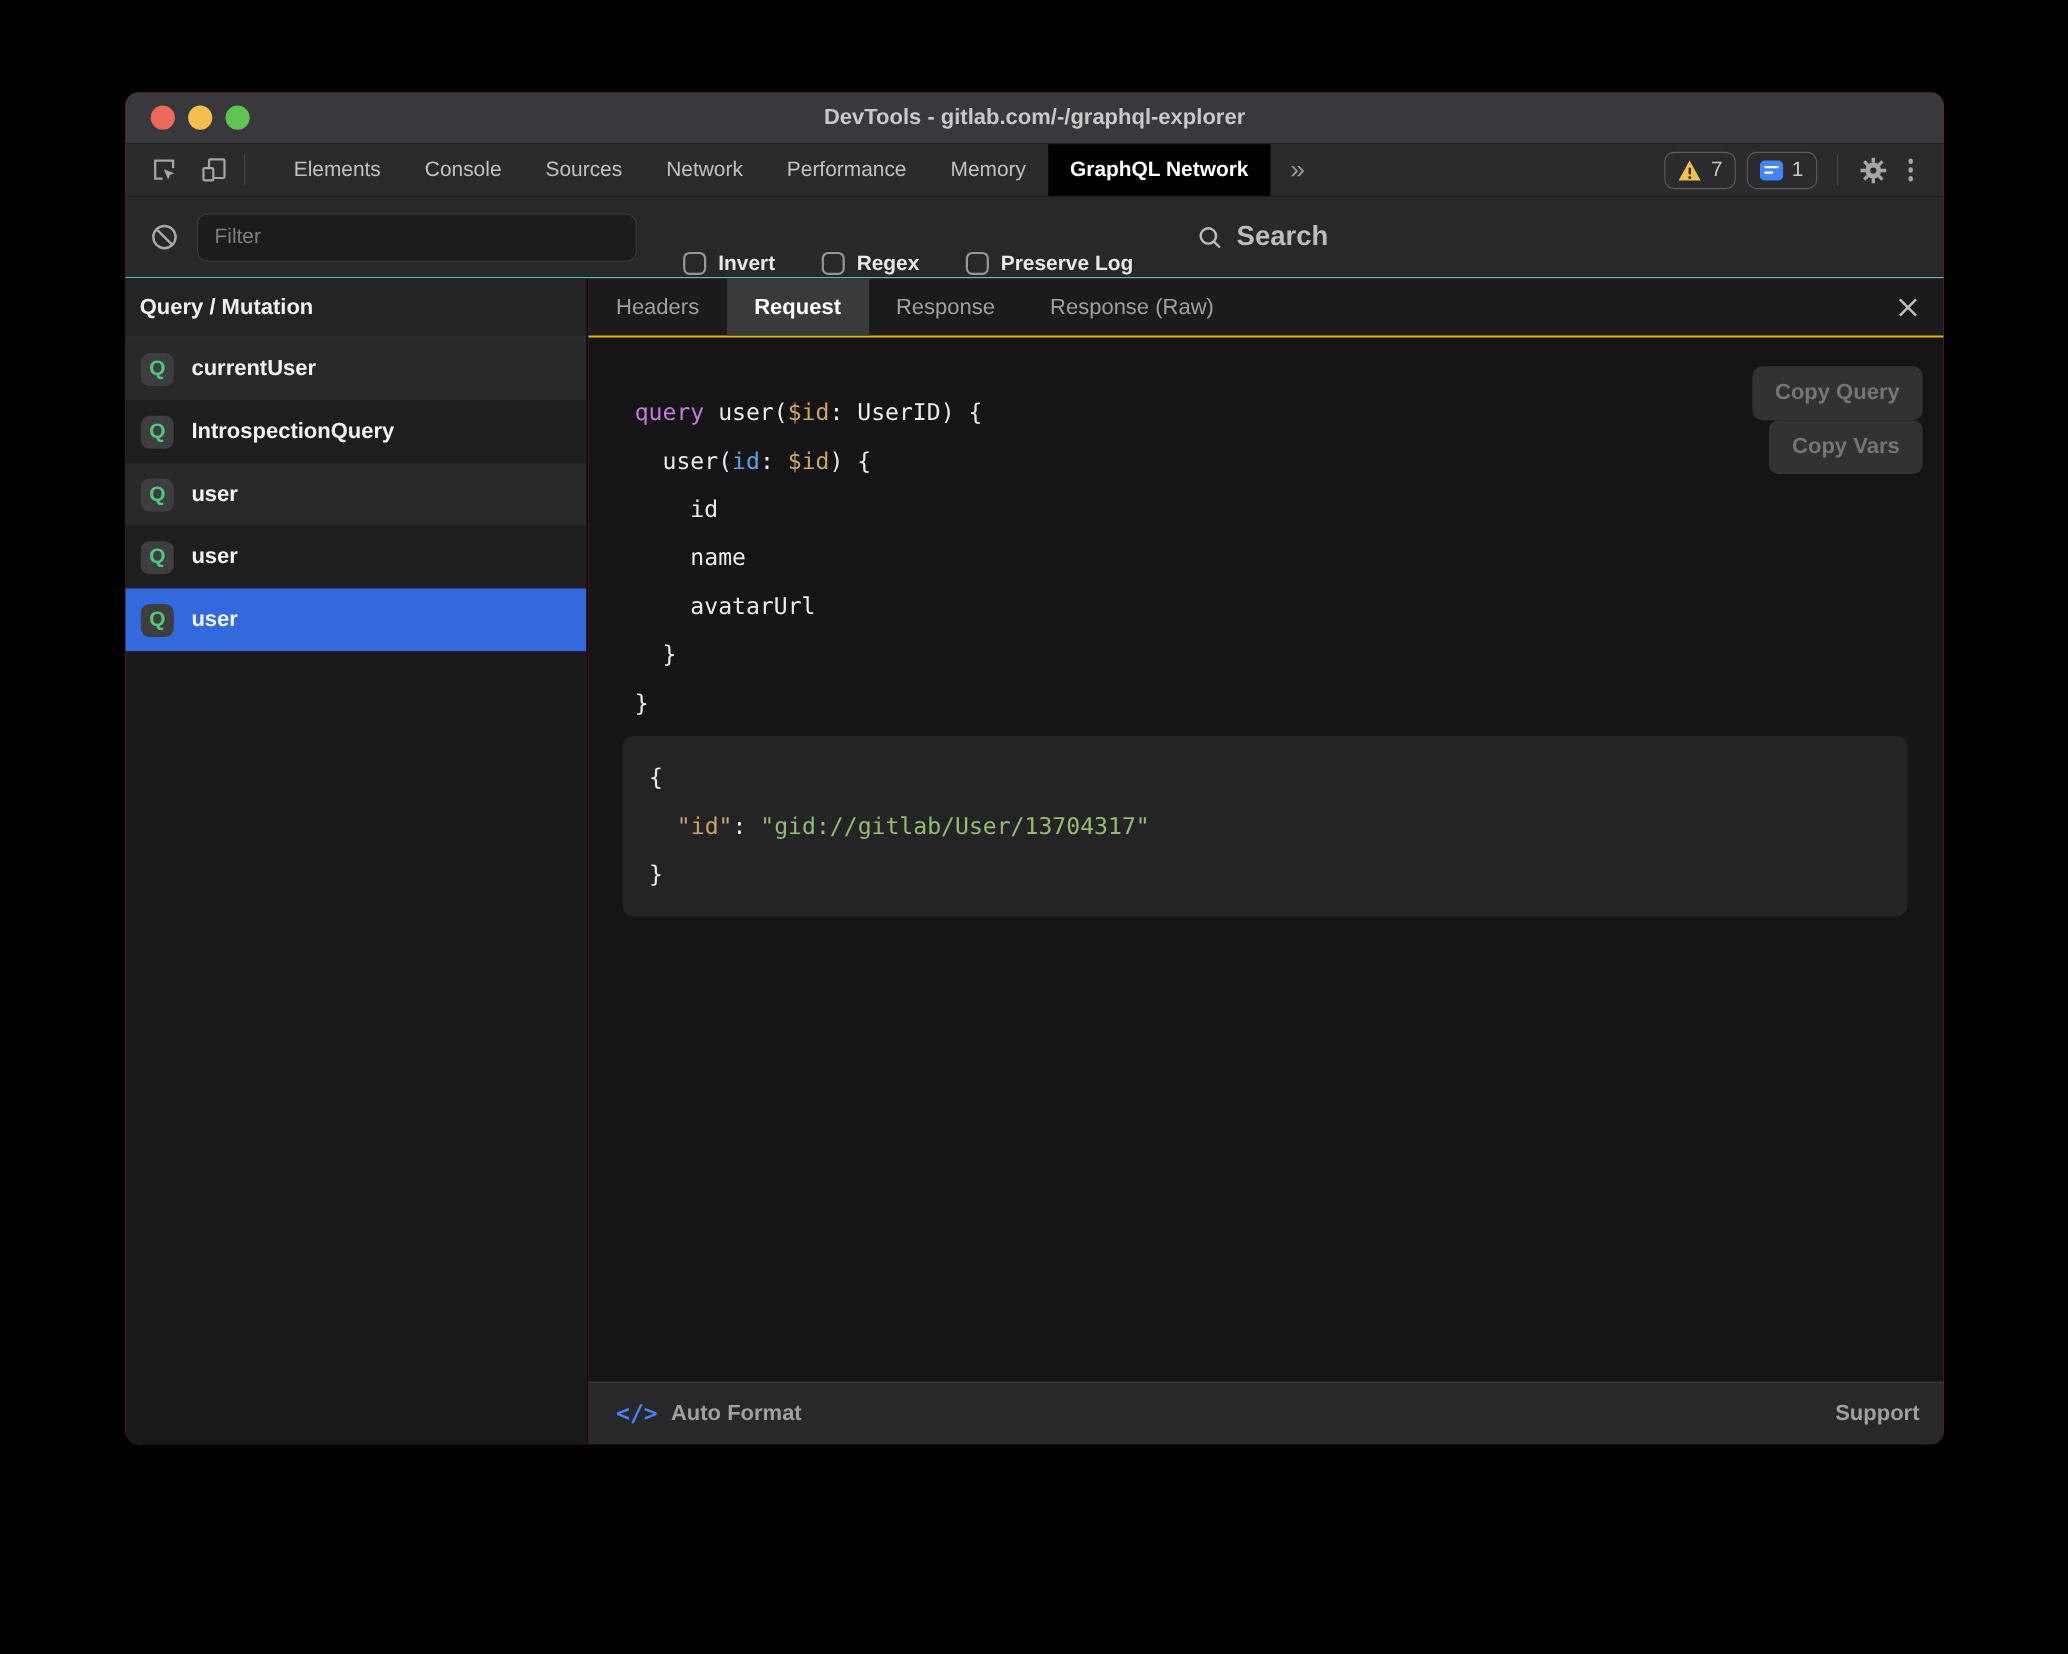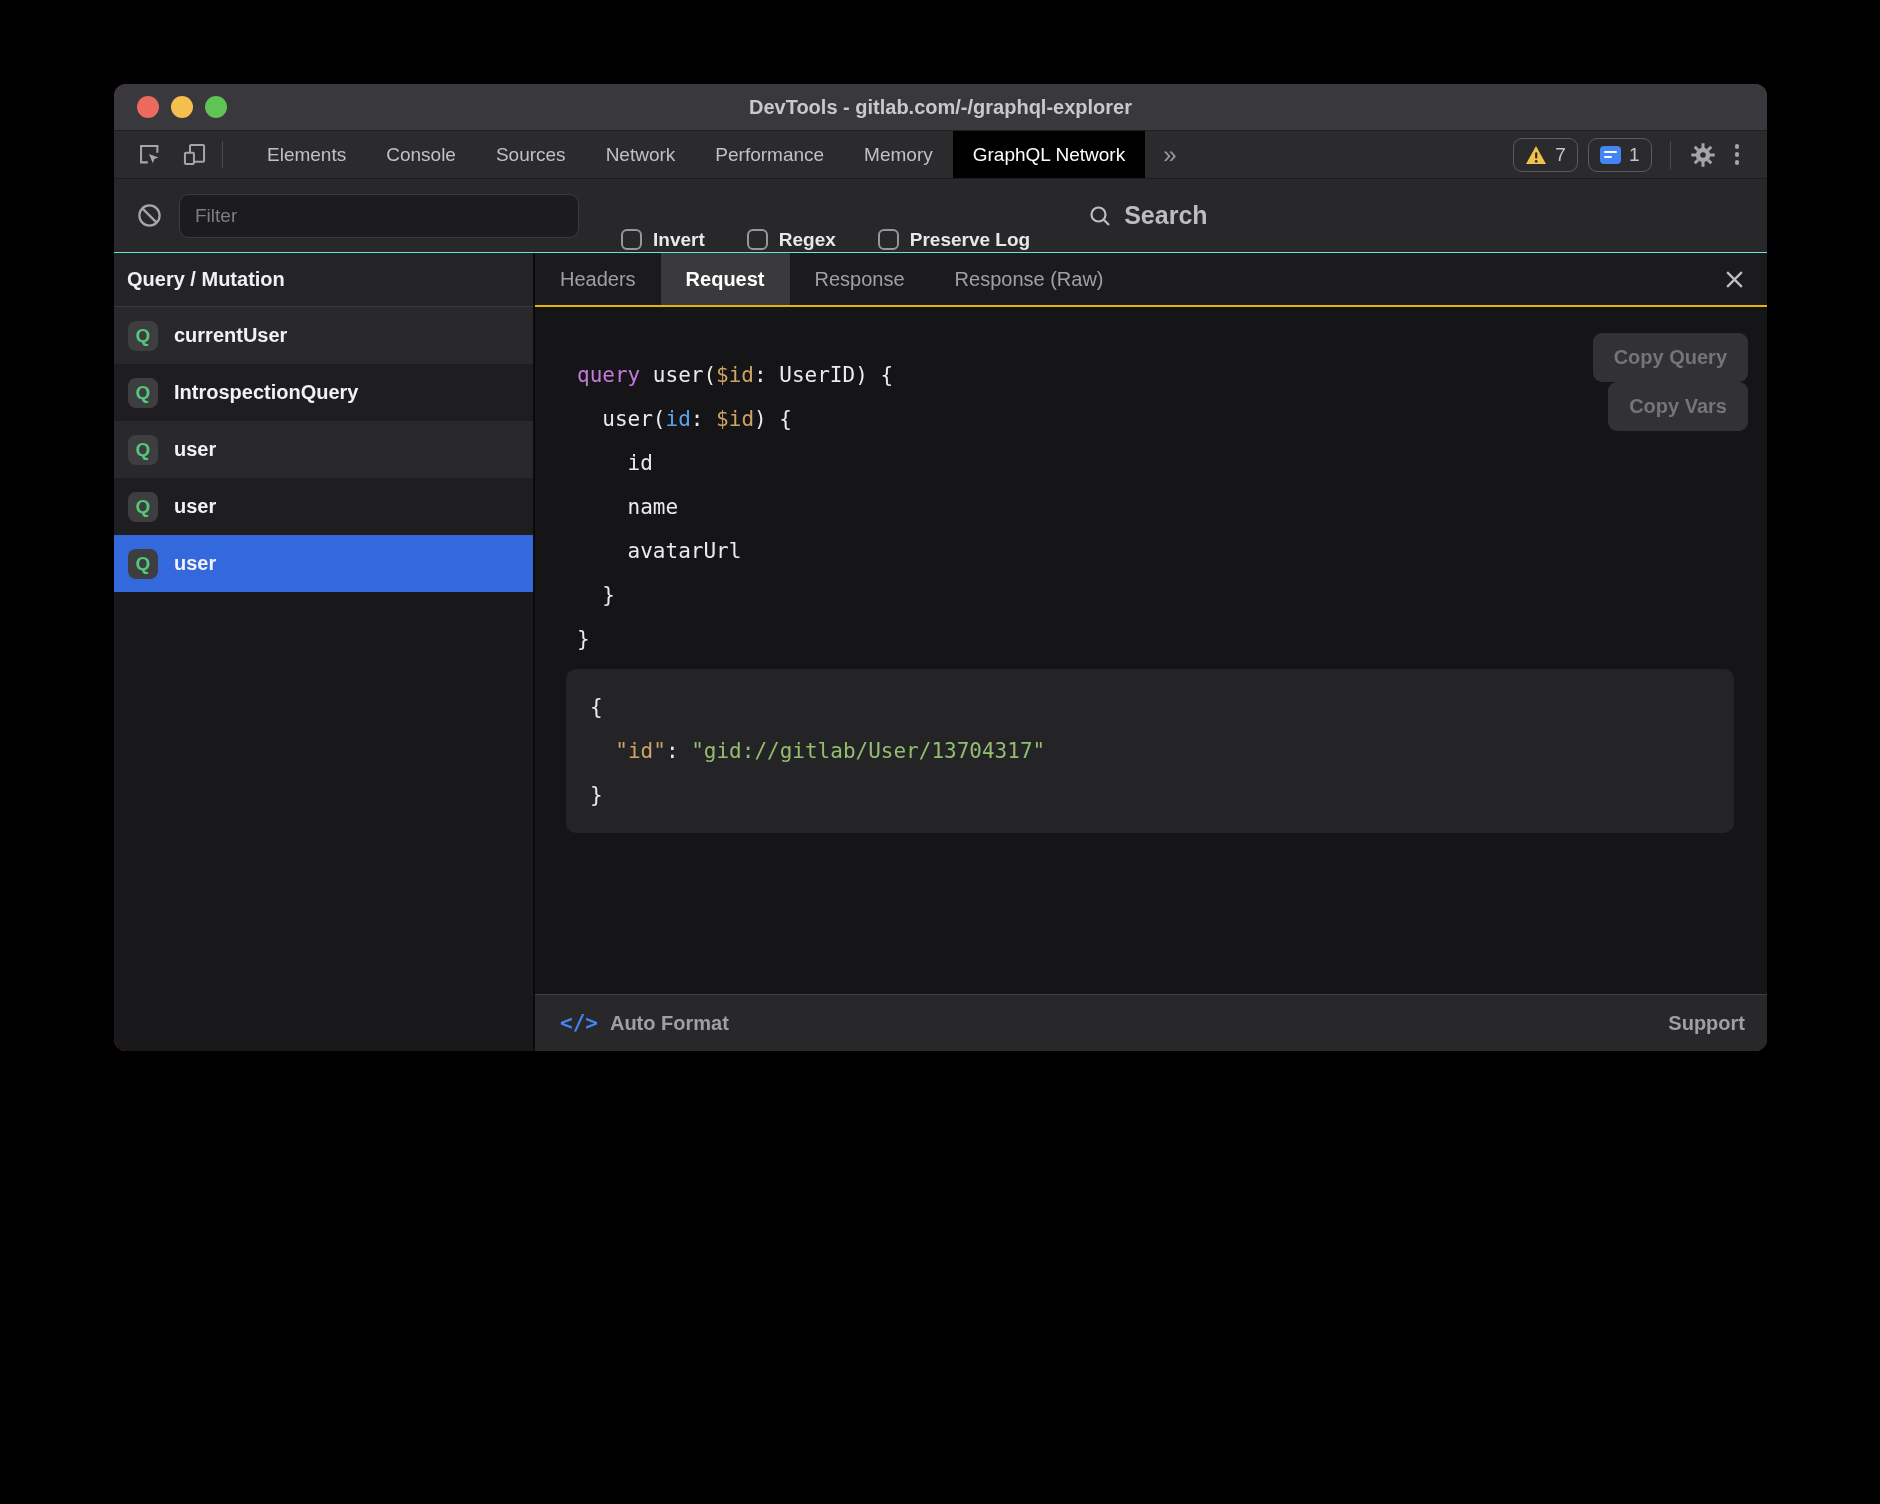--- a/index.html
+++ b/index.html
@@ -1,40 +1,40 @@
 <!DOCTYPE html>
 <html><head>
 <meta charset="utf-8">
 <style>
   * { margin:0; padding:0; box-sizing:border-box; }
   html,body { width:1880px; height:1504px; background:#000; overflow:hidden;
               font-family:"Liberation Sans", sans-serif; }
 
-  .window { position:absolute; left:114px; top:84px; width:1653px; height:967px;
+  .window { position:absolute; left:114px; top:84px; width:1653px; height:1229px;
             background:#be185d; border-radius:12px; overflow:hidden;
             display:flex; flex-direction:column; }
 
   
   .titlebar { height:47px; flex:0 0 47px; background:#39383d; position:relative;
               display:flex; align-items:center; border-bottom:1px solid #202022; }
   .traffic { display:flex; gap:12px; margin-left:23px; }
   .tl { width:22px; height:22px; border-radius:50%; }
   .tl.red{ background:#ec695e; } .tl.yellow{ background:#f4bf4f; } .tl.green{ background:#5fc454; }
   .win-title { position:absolute; left:0; right:0; text-align:center;
                font-size:20px; font-weight:700; color:#c9c9cb; }
 
   
   .tabbar { height:48px; flex:0 0 48px; background:#2b2b2d; display:flex; align-items:stretch;
             border-bottom:1px solid #1c1c1e; }
   .tb-icons { display:flex; align-items:center; gap:18px; padding-left:22px; }
   .tb-sep { width:1px; background:#4a4a4c; margin:10px 14px; }
   .icon-btn { display:flex; align-items:center; justify-content:center; cursor:pointer; }
   .nav-tabs { display:flex; align-items:stretch; margin-left:10px; }
   .nav-tab { display:flex; align-items:center; padding:0 20px; font-size:19px; color:#c1c1c3; cursor:pointer; }
-  .nav-tab.selected { background:#000; color:#fff; font-weight:400; }
+  .nav-tab.selected { background:#000; color:#fff; font-weight:700; }
   .overflow-chevron { display:flex; align-items:center; padding:0 18px; color:#9a9a9c; font-size:24px; cursor:pointer; }
   .tb-right { margin-left:auto; display:flex; align-items:center; gap:10px; padding-right:20px; }
   .count-badge { height:34px; border:1.5px solid #5c5c5e; border-radius:9px; display:flex;
                  align-items:center; gap:8px; padding:0 11px; cursor:pointer; }
   .count-badge .num { font-size:19px; color:#c7c7c9; }
   .msg-glyph { width:21px; height:18px; background:#4285f4; border-radius:4px; position:relative; }
   .msg-glyph:before, .msg-glyph:after { content:""; position:absolute; left:4px; height:2.5px; background:#fff; border-radius:1px; }
   .msg-glyph:before { top:5px; width:13px; }
   .msg-glyph:after { top:10px; width:8px; }
   .kebab { display:flex; flex-direction:column; gap:3.5px; padding:6px 8px; cursor:pointer; }

